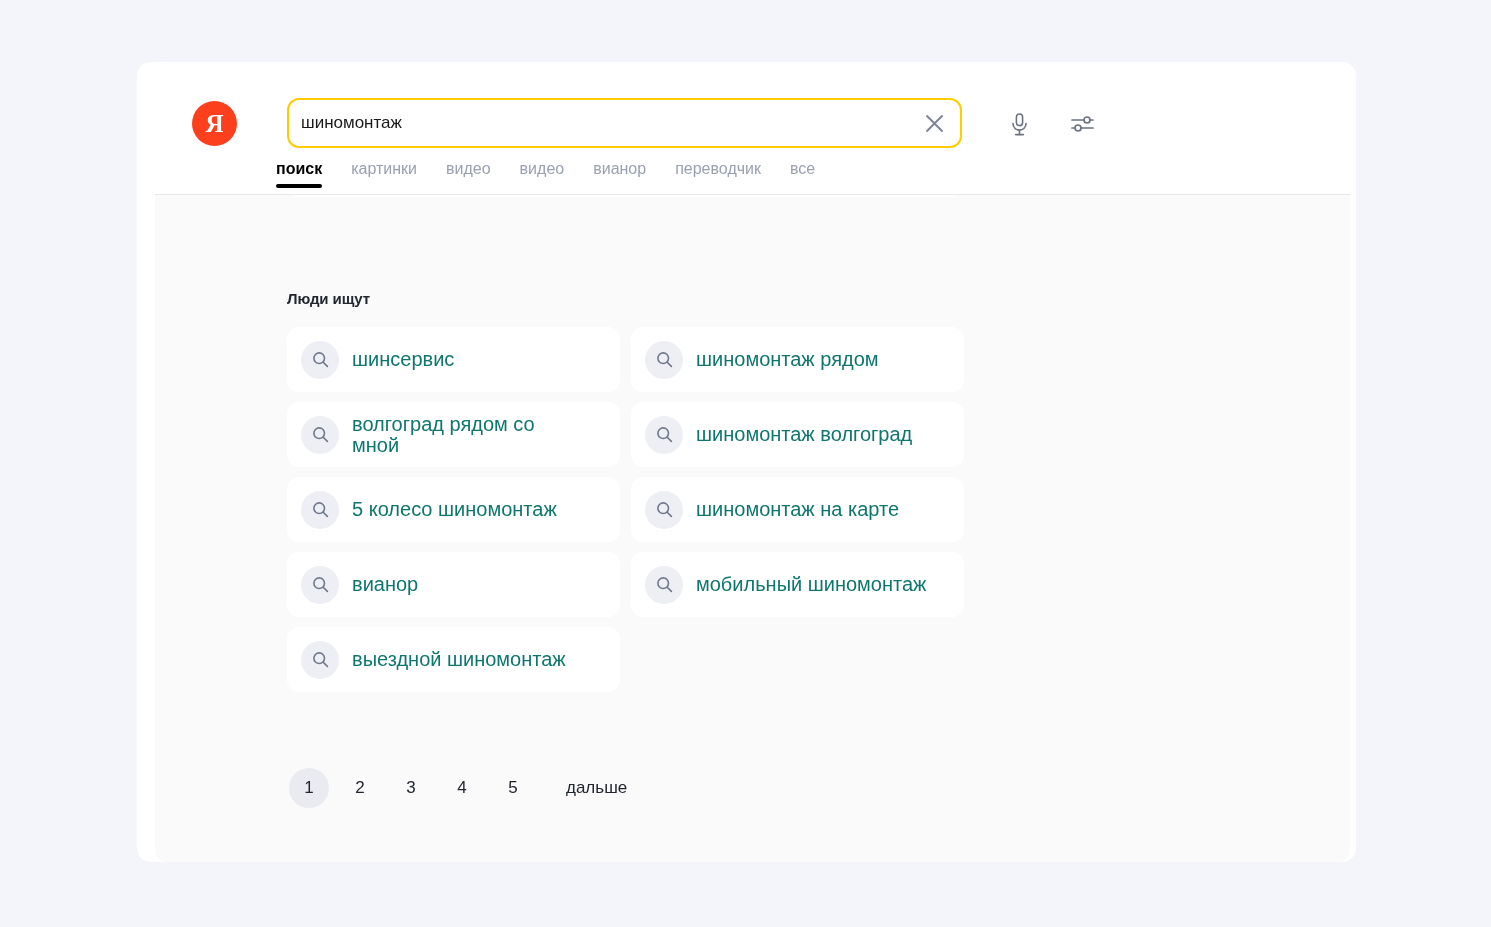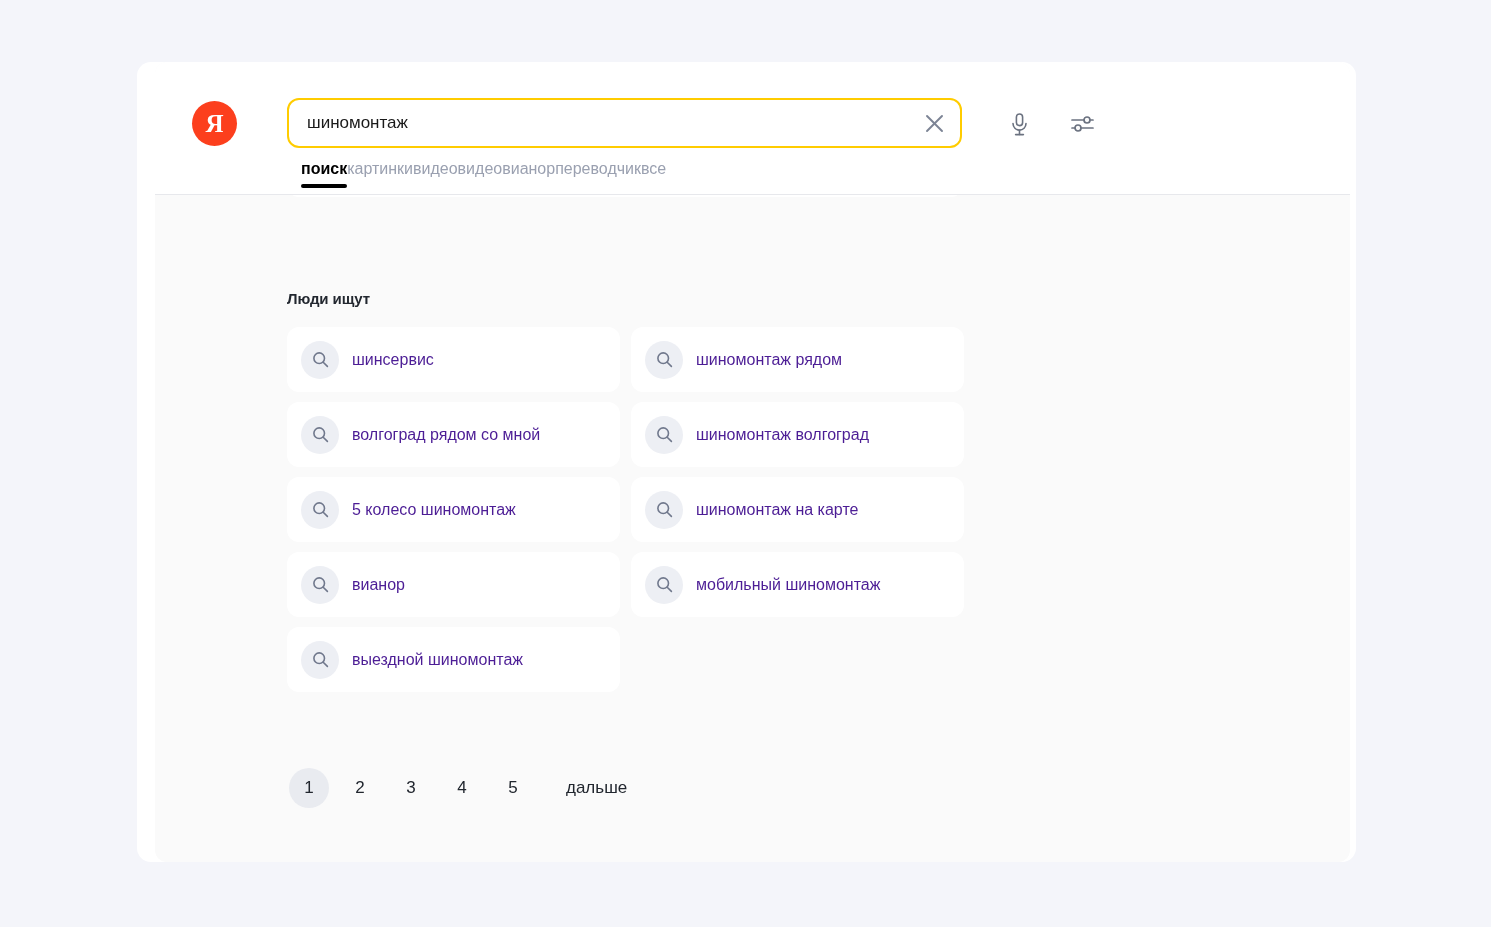--- a/index.html
+++ b/index.html
@@ -81,21 +81,21 @@
     align-items: center;
   }
   .search-input {
     flex: 1;
     border: none;
     outline: none;
     background: transparent;
     font-family: "Liberation Sans", "DejaVu Sans", sans-serif;
     font-size: 17px;
     color: #1a1a1a;
-    padding: 0 14px 0 18px;
+    padding: 0 14px 0 12px;
     height: 100%;
   }
   .clear-btn {
     width: 44px;
     height: 44px;
     display: flex;
     align-items: center;
     justify-content: center;
     background: transparent;
     border: none;
@@ -114,24 +114,25 @@
     background: transparent;
     border: none;
     cursor: pointer;
   }
   .header-action.mic { left: 847px; }
   .header-action.tune { left: 910px; }
 
   
   .tabs {
     position: absolute;
-    left: 146px;
+    left: 121px;
     top: 98px;
     display: flex;
     align-items: flex-start;
+    gap: 29px;
   }
   .tab {
     position: relative;
     font-size: 16px;
     color: #9aa0b0;
     text-decoration: none;
     padding-bottom: 10px;
     cursor: pointer;
     white-space: nowrap;
   }
@@ -231,23 +232,23 @@
     flex: 0 0 auto;
     width: 38px;
     height: 38px;
     border-radius: 50%;
     background: #edeff4;
     display: flex;
     align-items: center;
     justify-content: center;
   }
   .chip-label {
-    font-size: 16px;
+    font-size: 20px;
     line-height: 21px;
-    color: #4c1d95;
+    color: #0f766e;
   }
 
   
   .pagination {
     position: absolute;
     left: 134px;
     top: 706px;
     display: flex;
     align-items: center;
     gap: 11px;

